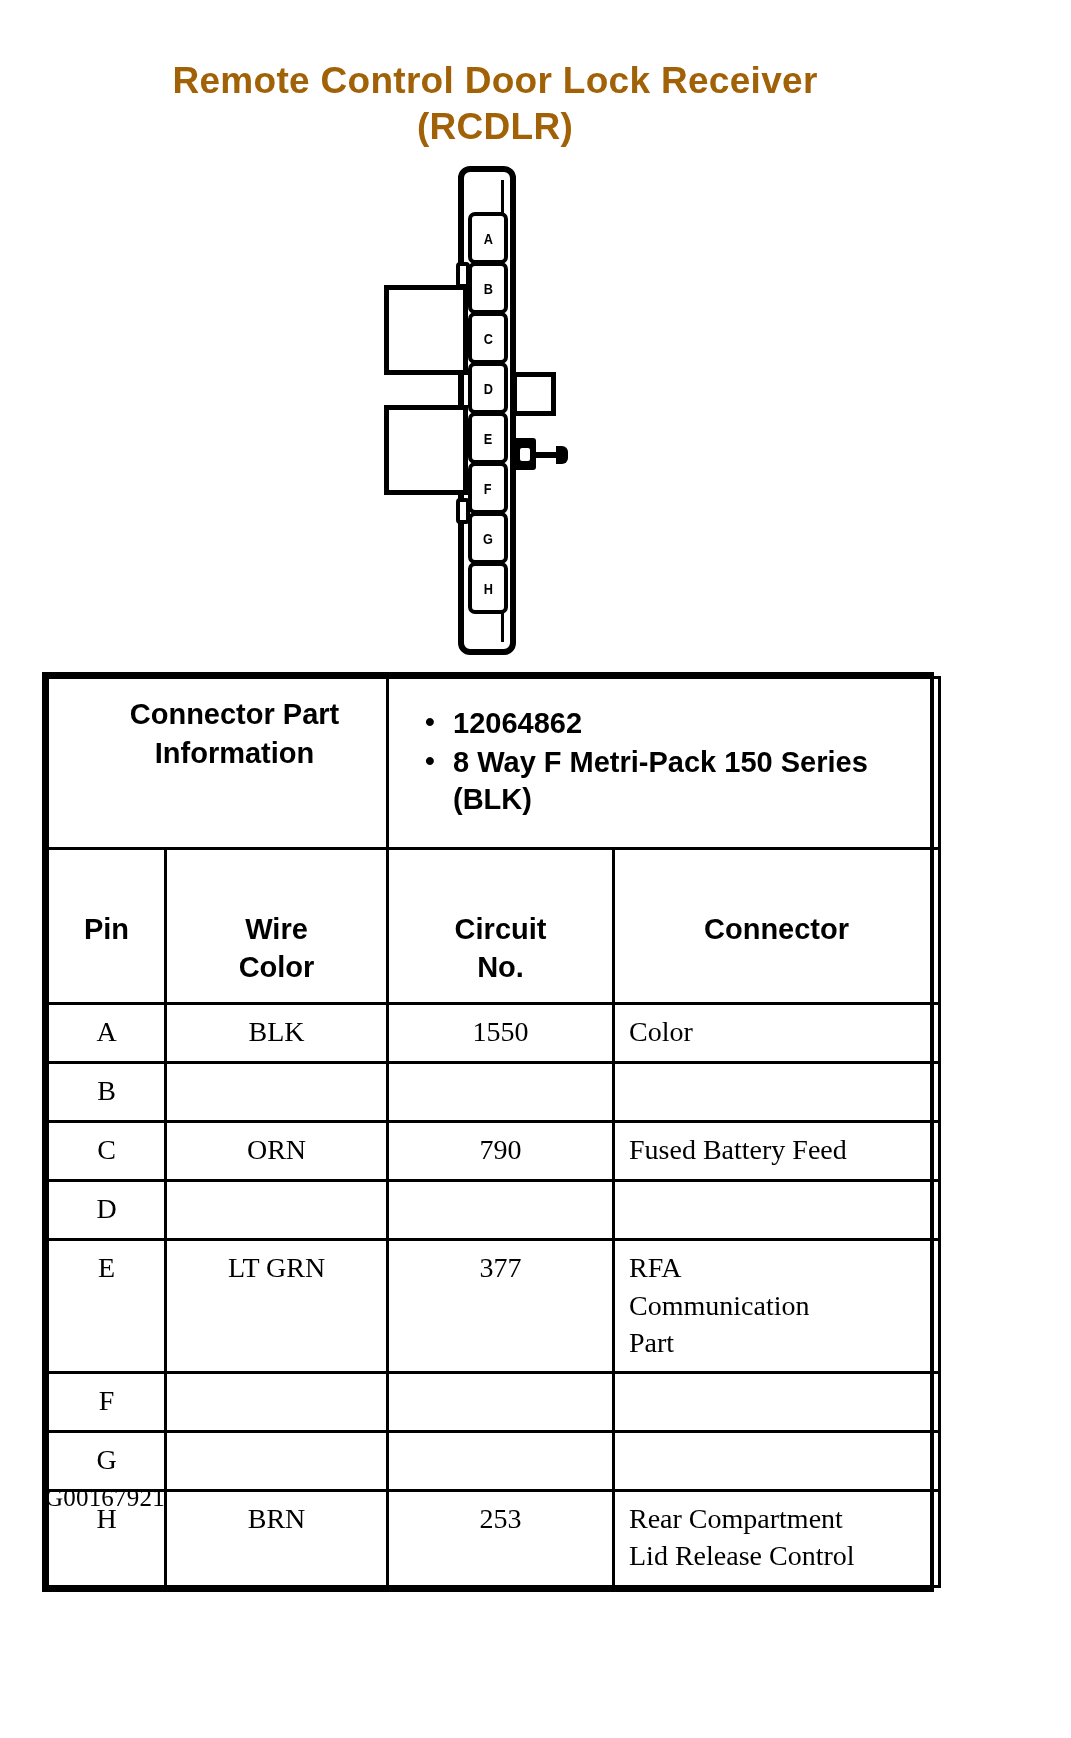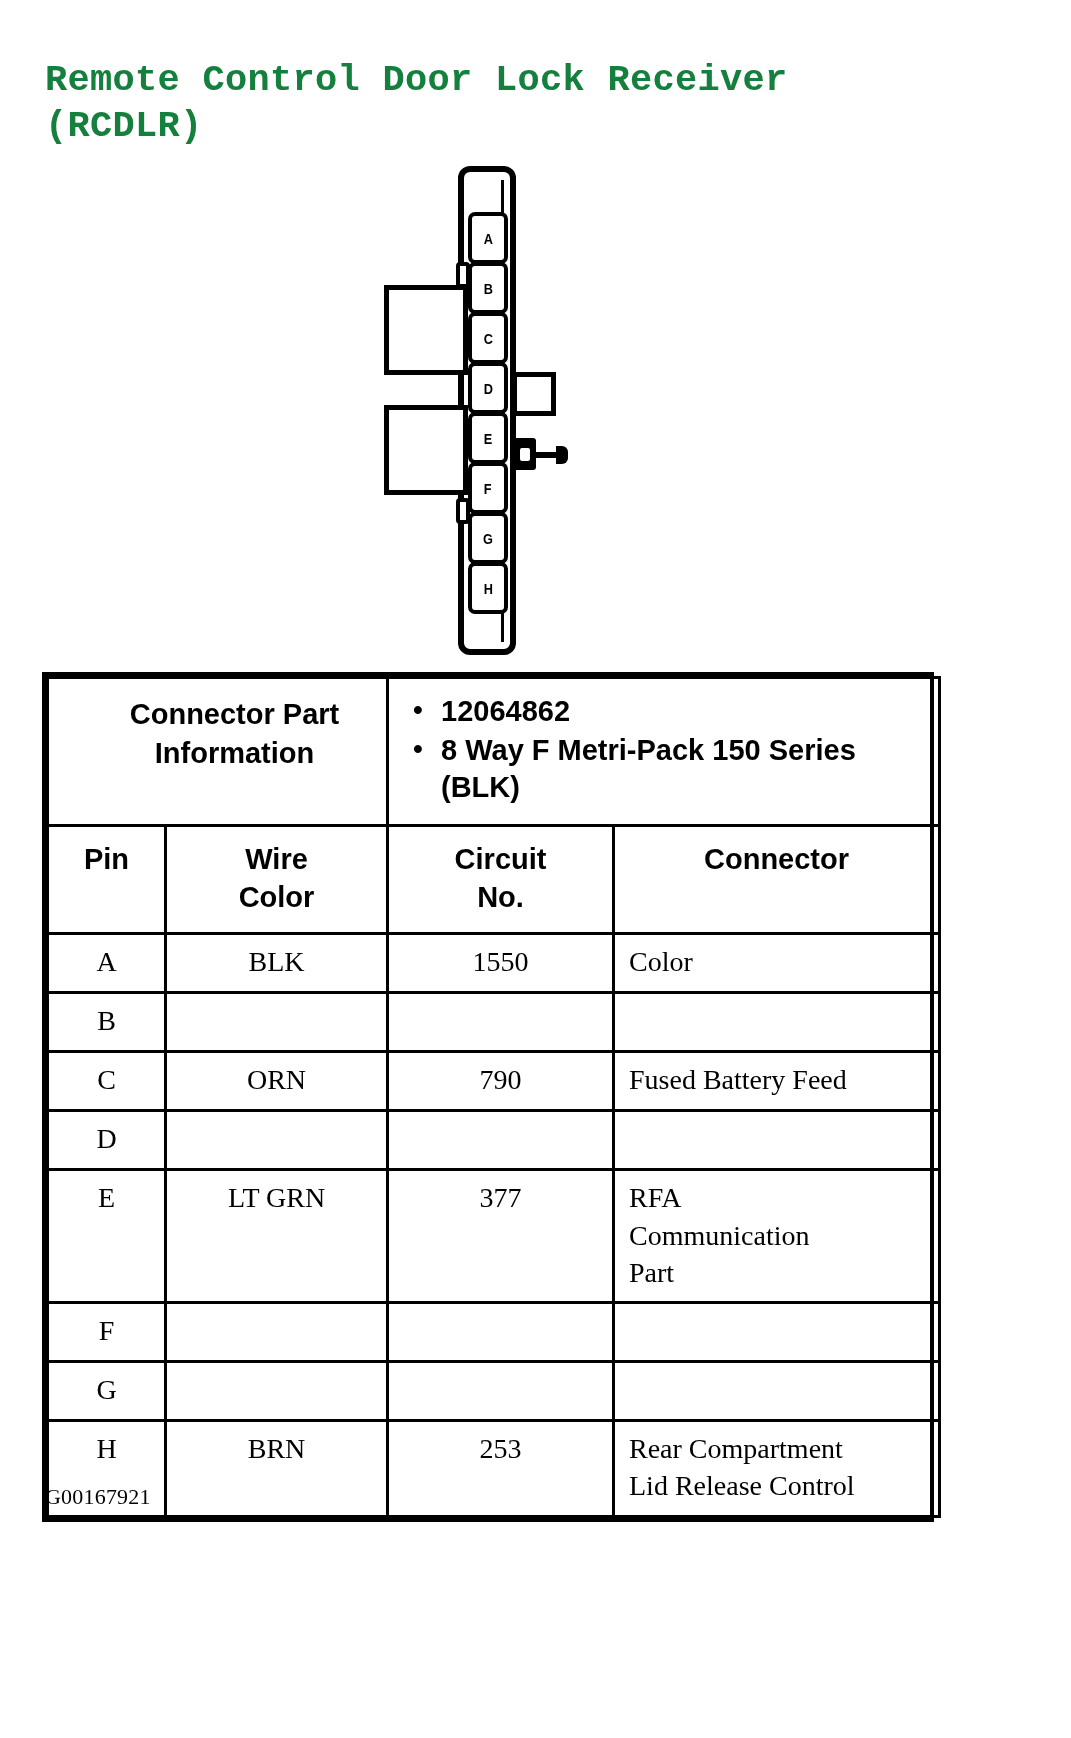--- a/index.html
+++ b/index.html
@@ -15,27 +15,28 @@
     color: #000000;
     overflow: hidden;
   }
 
   
   .title {
     position: absolute;
     left: 45px;
     top: 58px;
     width: 900px;
-    font-family: Liberation Mono, monospace;
+    font-family: Liberation Sans, sans-serif;
     font-weight: bold;
     font-size: 37px;
     line-height: 1.24;
     letter-spacing: 0.3px;
-    color: #15803d;
+    color: #a16207;
     white-space: pre-line;
+    text-align: center;
   }
 
   
   .diagram {
     position: absolute;
     left: 370px;
     top: 160px;
     width: 260px;
     height: 500px;
   }
@@ -203,21 +204,21 @@
     line-height: 1.33;
     text-align: center;
     padding: 16px 10px 18px 10px;
     white-space: pre-line;
     margin-left: 34px;
   }
   .cpi-values {
     padding: 14px 12px 16px 22px;
   }
   .cpi-values ul {
-    margin: 0;
+    margin: 12px;
     padding: 0;
     list-style: none;
   }
   .cpi-values li {
     font-family: "Liberation Sans", sans-serif;
     font-weight: bold;
     font-size: 29px;
     line-height: 1.30;
     position: relative;
     padding-left: 30px;
@@ -233,41 +234,42 @@
 
   
   .colhead {
     font-family: "Liberation Sans", sans-serif;
     font-weight: bold;
     font-size: 29px;
     line-height: 1.30;
     text-align: center;
     padding: 14px 6px 16px 6px;
     white-space: pre-line;
+    margin-top: 47px;
   }
 
   
   .cell {
     font-family: "Liberation Serif", serif;
     font-size: 28px;
     line-height: 1.33;
     padding: 8px 10px 10px 10px;
     white-space: pre-line;
     min-height: 38px;
   }
   .cell.ctr { text-align: center; }
   .cell.lft { text-align: left; padding-left: 14px; }
 
   
   .footer-code {
     position: absolute;
     left: 45px;
     top: 1484px;
     font-family: "Liberation Serif", serif;
-    font-size: 22px;
+    font-size: 25px;
     letter-spacing: 0.2px;
     color: #000;
   }
 </style>
 </head>
 <body>
 
 <div class="title">Remote Control Door Lock Receiver
 (RCDLR)</div>
 

